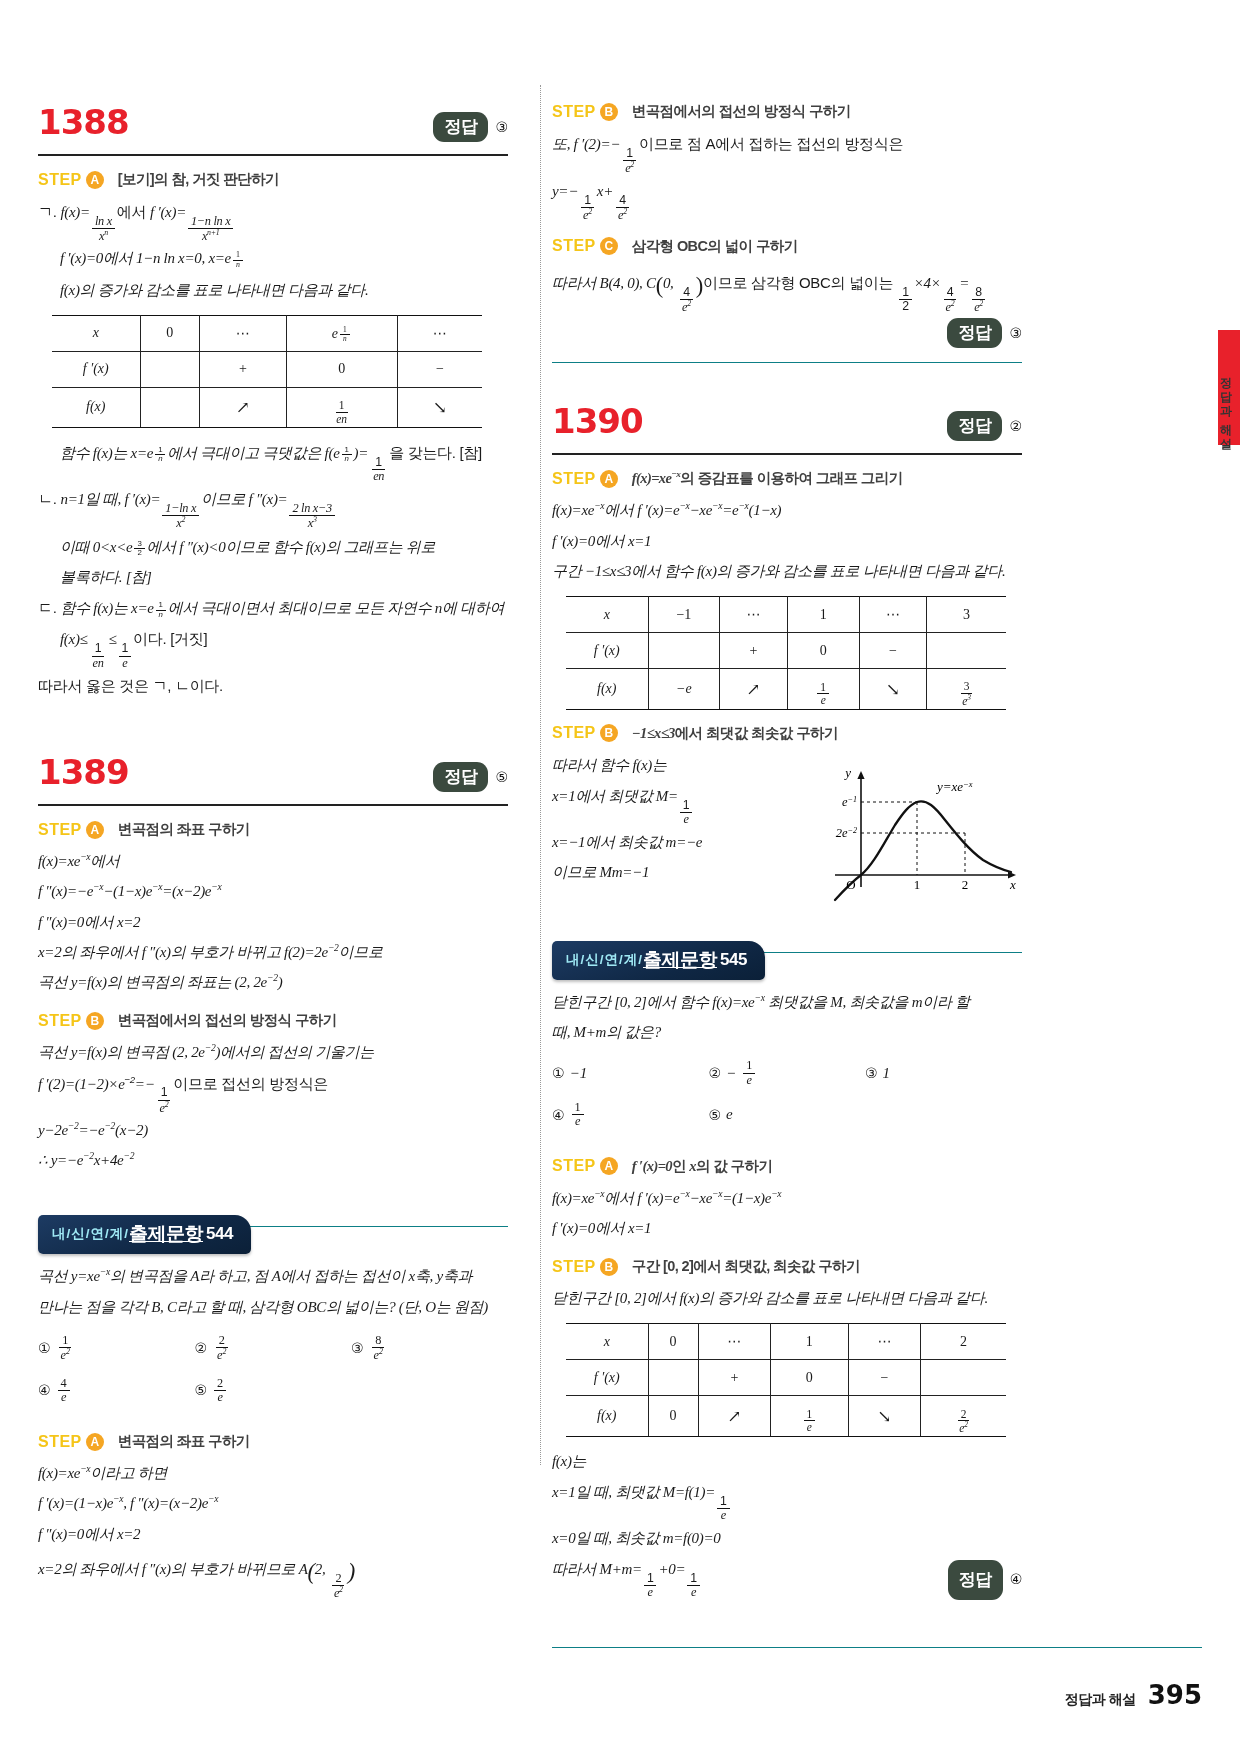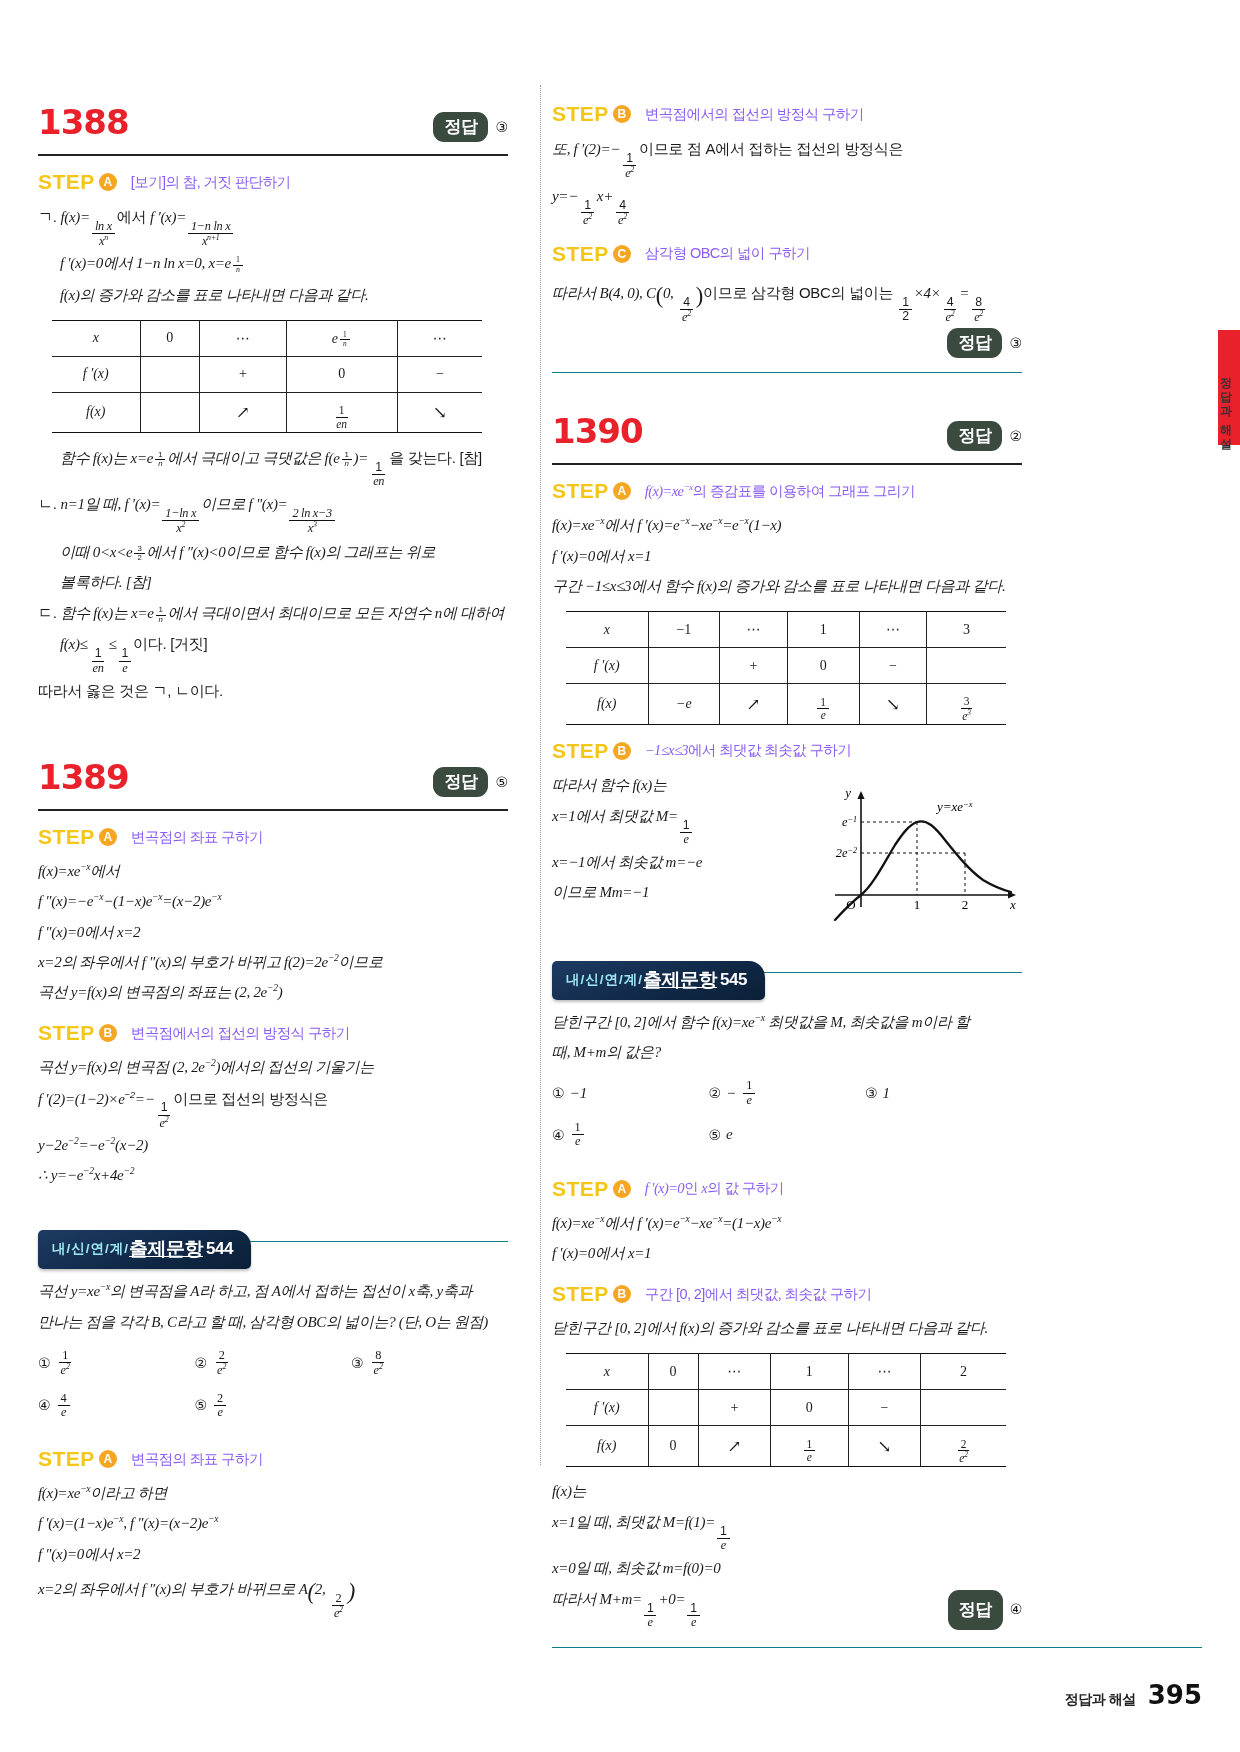--- a/index.html
+++ b/index.html
@@ -39,30 +39,30 @@
     background:#3b4a3f; color:#fff; border-radius:11px;
     font-size:17px; font-weight:bold; padding:3px 11px 4px;
     letter-spacing:-0.5px;
   }
   .ans-val { font-size:14px; color:#111; }
   .rule { border-top:2px solid #222; margin:0 0 12px 0; }
 
   
   .step { display:flex; align-items:center; gap:6px; margin:14px 0 8px; }
   .step-word {
-    color:#f5c518; font-weight:bold; font-size:21px;
+    color:#f5c518; font-weight:bold; font-size:16px;
     letter-spacing:0.5px; font-family:"Liberation Sans",sans-serif;
   }
   .step-circle {
     width:18px;height:18px;border-radius:50%;background:#f5a623;
     color:#fff;font-size:12px;font-weight:bold;
     display:flex;align-items:center;justify-content:center;
     margin-left:-2px;
   }
-  .step-title { font-size:14.5px; font-weight:normal; color:#8b5cf6; margin-left:8px; letter-spacing:-0.6px;}
+  .step-title { font-size:14.5px; font-weight:bold; color:#404040; margin-left:8px; letter-spacing:-0.6px;}
 
   
   .line { font-size:15px; line-height:1.95; letter-spacing:-0.3px; margin:1px 0; }
   .ml { font-family:"Liberation Serif","DejaVu Serif",serif; font-style:italic; }
   .up { font-style:normal; }
   .frac { display:inline-flex; flex-direction:column; align-items:center;
           vertical-align:-0.52em; margin:0 2px; line-height:1.08; }
   .frac .num { border-bottom:1.1px solid #111; padding:0 3px; font-size:0.82em; }
   .frac .den { padding:0 3px; font-size:0.82em; }
   sup, sub { font-size:0.64em; font-style:italic; }

